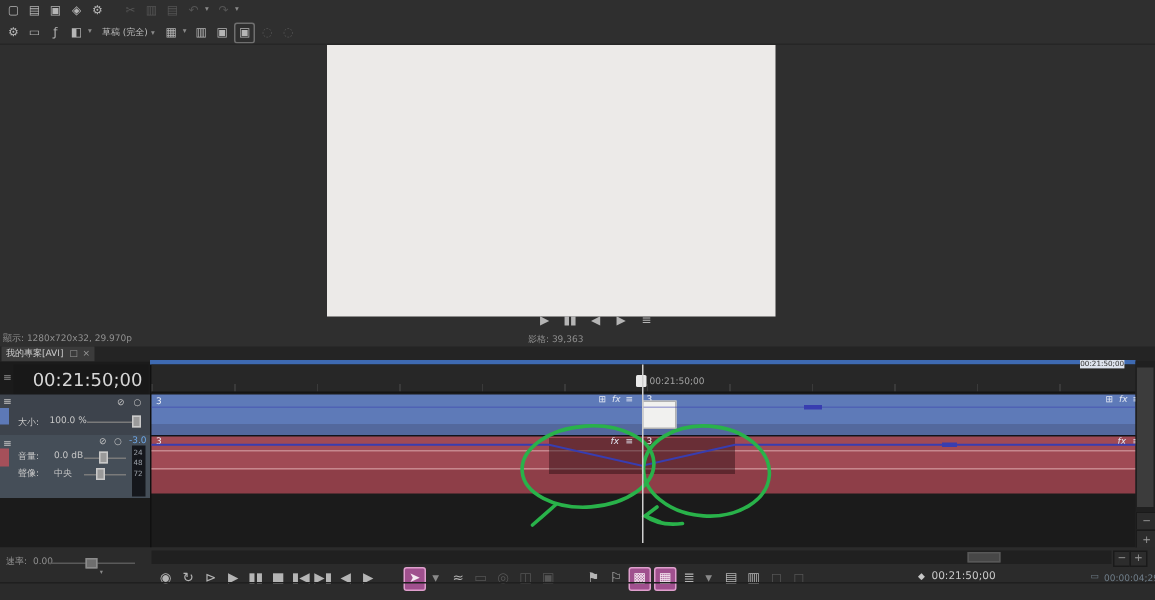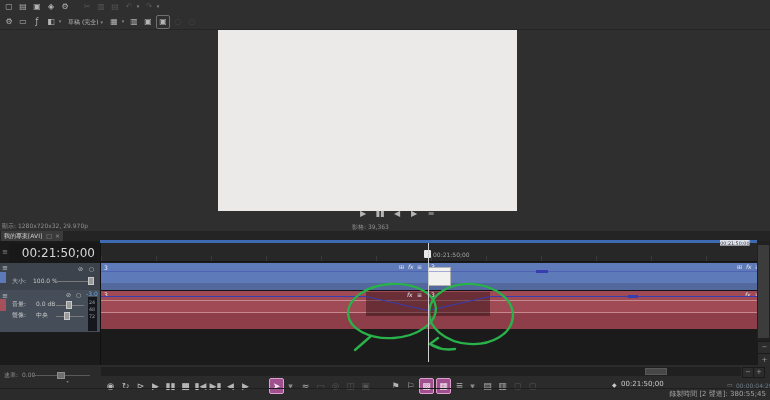--- a/index.html
+++ b/index.html
@@ -227,15 +227,14 @@
       <span class="ic disabled">◻</span>
       <span class="ic disabled">◻</span>
     </div>
 
   <div class="abs t6" style="left:612px;top:381px;color:#c8c8c8;">◆</div>
   <div class="abs t7" style="left:621px;top:380px;color:#c8c8c8;">00:21:50;00</div>
   <div class="abs t6" style="left:727px;top:381px;color:#6f7d89;">▭</div>
   <div class="abs" style="left:736px;top:382px;font-size:6px;color:#6f7d89;">00:00:04;29</div>
 
   <div class="abs" style="left:0;top:388px;width:770px;height:1px;background:#1f1f1f;"></div>
-  <div class="abs t7" style="left:400px;top:390px;width:366px;text-align:right;color:#a3a3a3;">錄製時間 [2 聲道]: 380:55;45</div>
 
 </div>
 
 </body></html>

